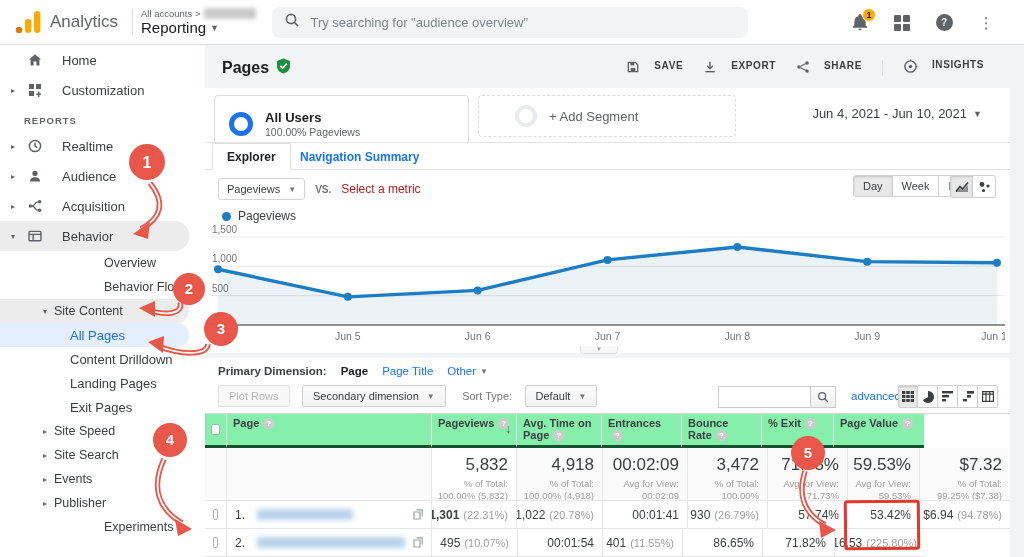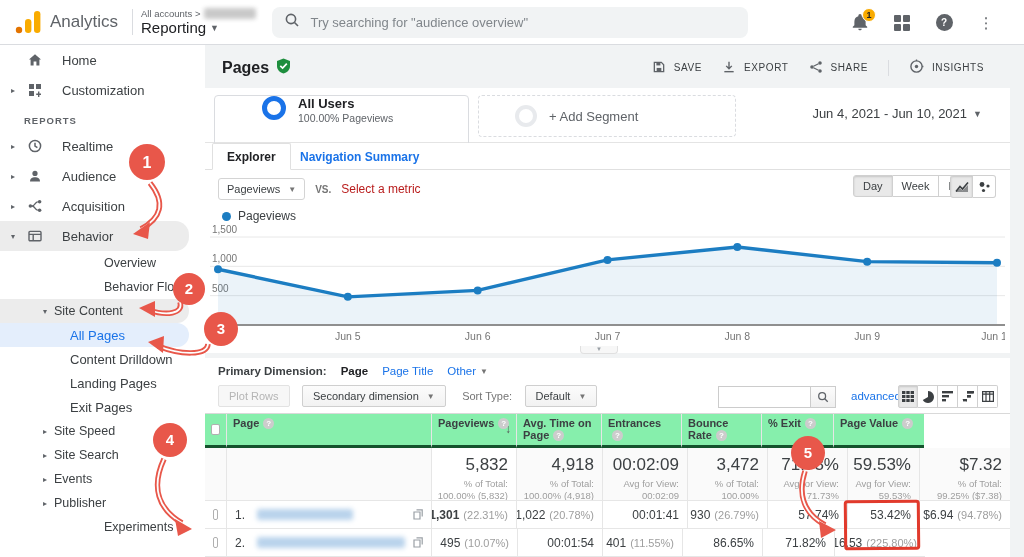--- a/index.html
+++ b/index.html
@@ -69,28 +69,28 @@
   .side-row.hl-blue .side-label { color:#1a73e8; }
 
   
   #main { position:absolute; left:205px; top:45px; width:819px; height:512px; background:#f1f3f4; }
   .card { position:absolute; background:#fff; }
 
   
   .page-title { position:absolute; left:17px; top:13px; font-size:16px; font-weight:bold; color:#202124;
     display:flex; align-items:center; gap:7px; }
   .toolbar { position:absolute; right:40px; top:14px; display:flex; align-items:center; gap:20px; }
-  .tb-btn { display:flex; align-items:center; gap:8px; font-size:10px; font-weight:normal;
+  .tb-btn { display:flex; gap:14px; font-size:10px; font-weight:bold;
     letter-spacing:.6px; color:#3c4043; cursor:pointer; }
   .tb-sep { width:1px; height:16px; background:#dadce0; }
 
   
   #segments { left:0; top:43px; width:805px; height:55px; border-bottom:1px solid #e4e4e4; }
   .seg-card { position:absolute; left:9px; top:7px; width:255px; height:58px; border:1px solid #dadce0;
-    border-radius:4px; display:flex; cursor:pointer;padding-left:33px; }
+    border-radius:4px; display:flex; align-items:center; cursor:pointer; }
   .seg-ring { width:24px; height:24px; border-radius:50%; border:5px solid #1a73e8; margin-left:14px; flex:none; }
   .seg-txt { margin-left:12px; }
   .seg-name { font-size:13px; font-weight:bold; color:#202124; }
   .seg-sub { font-size:10.5px; color:#5f6368; margin-top:1px; }
   .seg-add { position:absolute; left:273px; top:7px; width:258px; height:42px; border:1px dashed #dadce0;
     border-radius:4px; display:flex; align-items:center; cursor:pointer; color:#5f6368; font-size:13px; }
   .seg-add .ring { width:22px; height:22px; border-radius:50%; border:4px solid #e8eaed; margin:0 12px 0 36px; }
   .date-range { position:absolute; right:28px; top:18px; font-size:13px; color:#3c4043;
     display:flex; gap:6px; align-items:center; cursor:pointer; }
 

